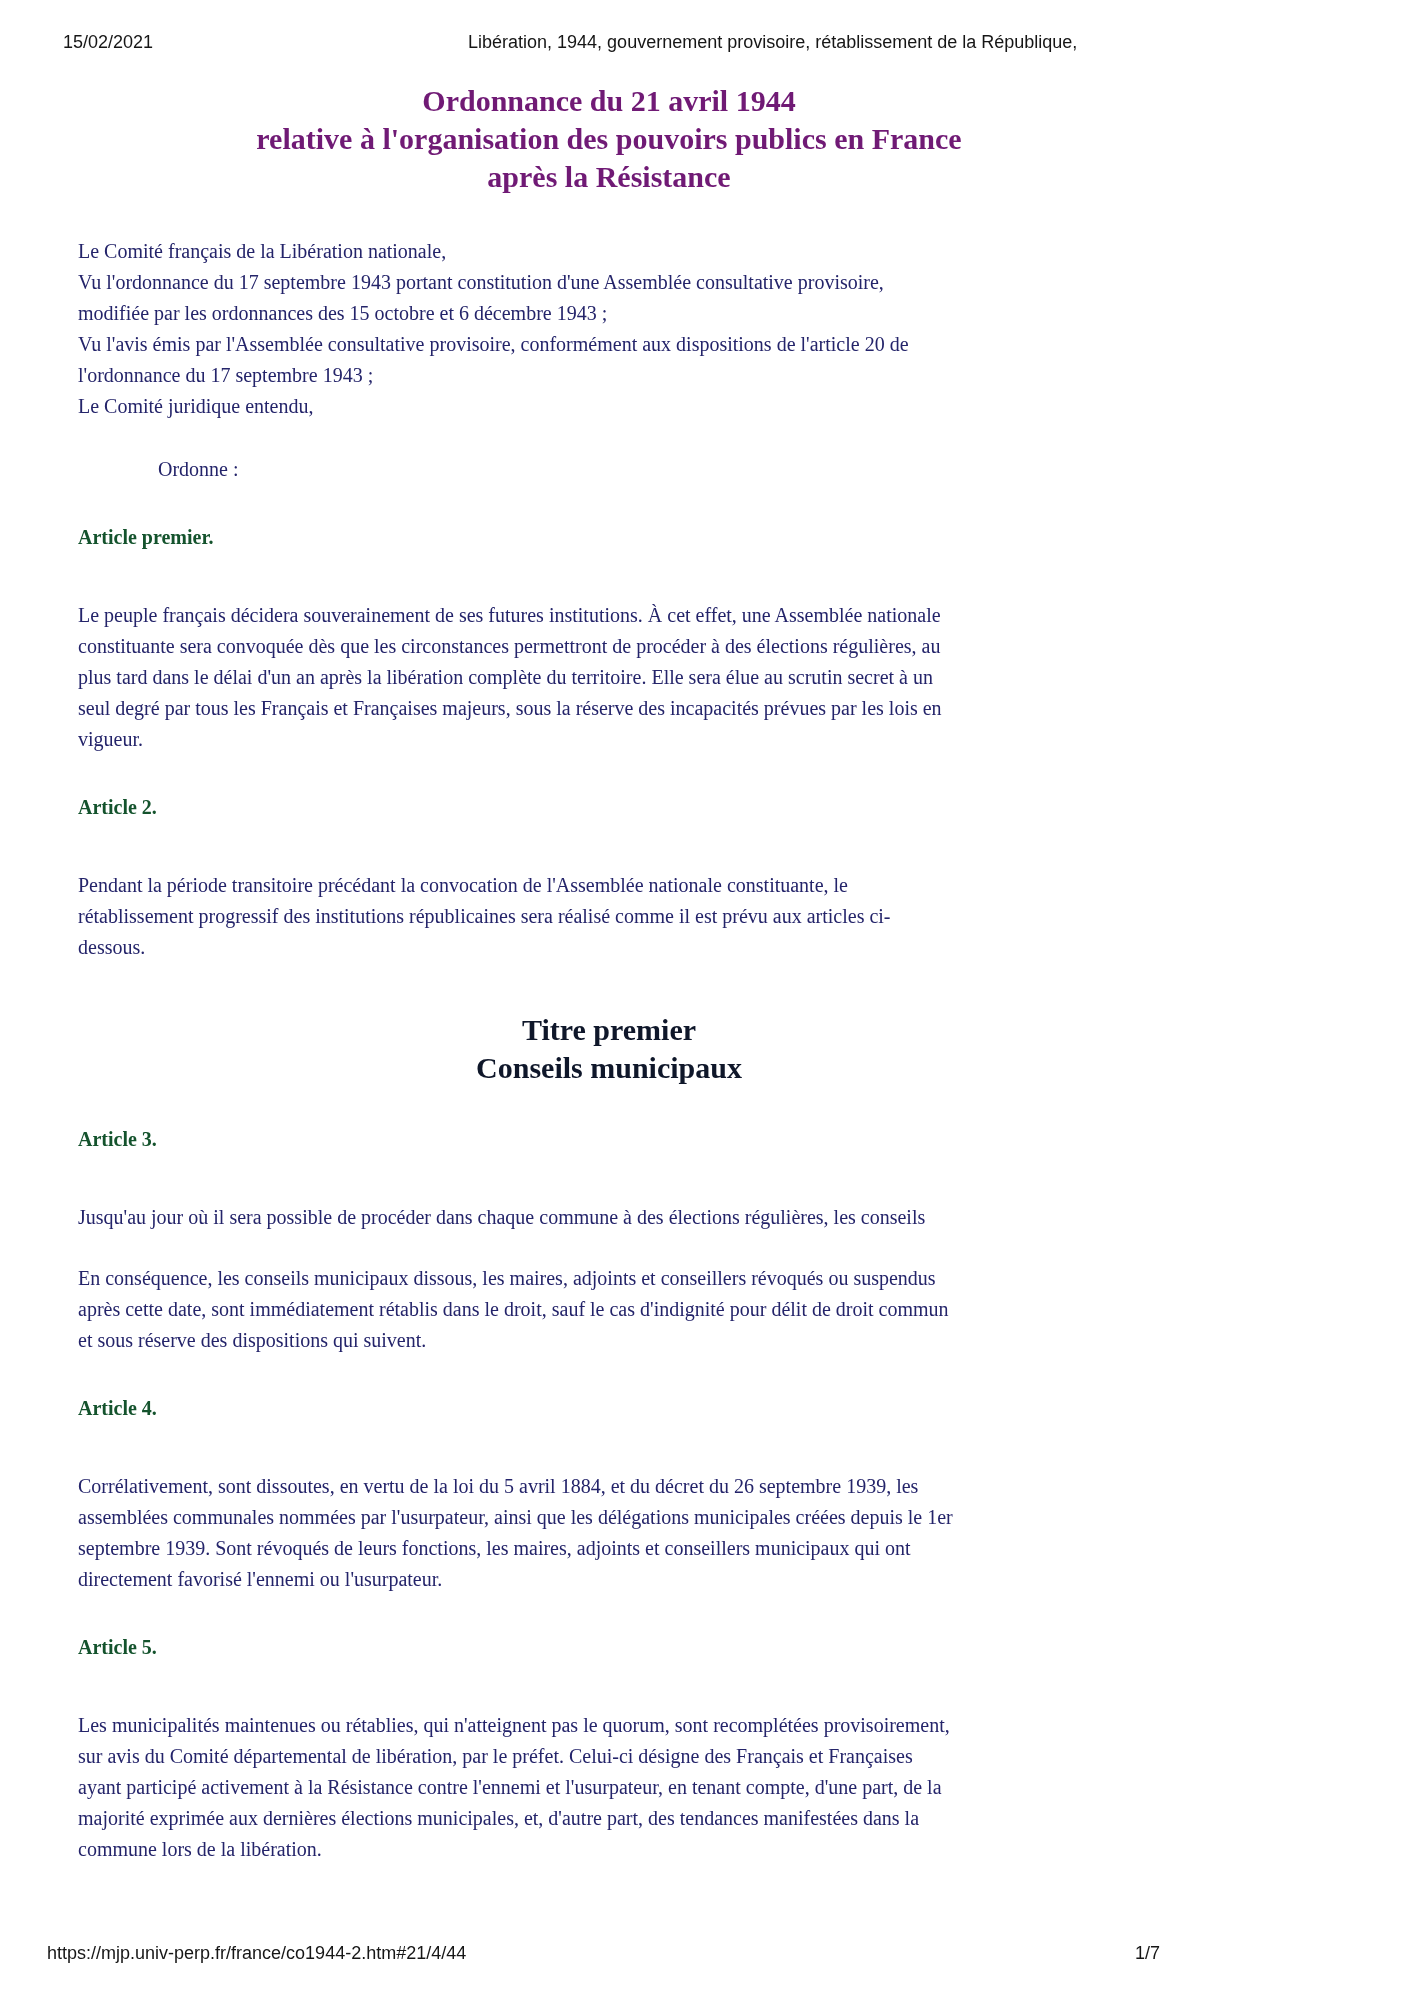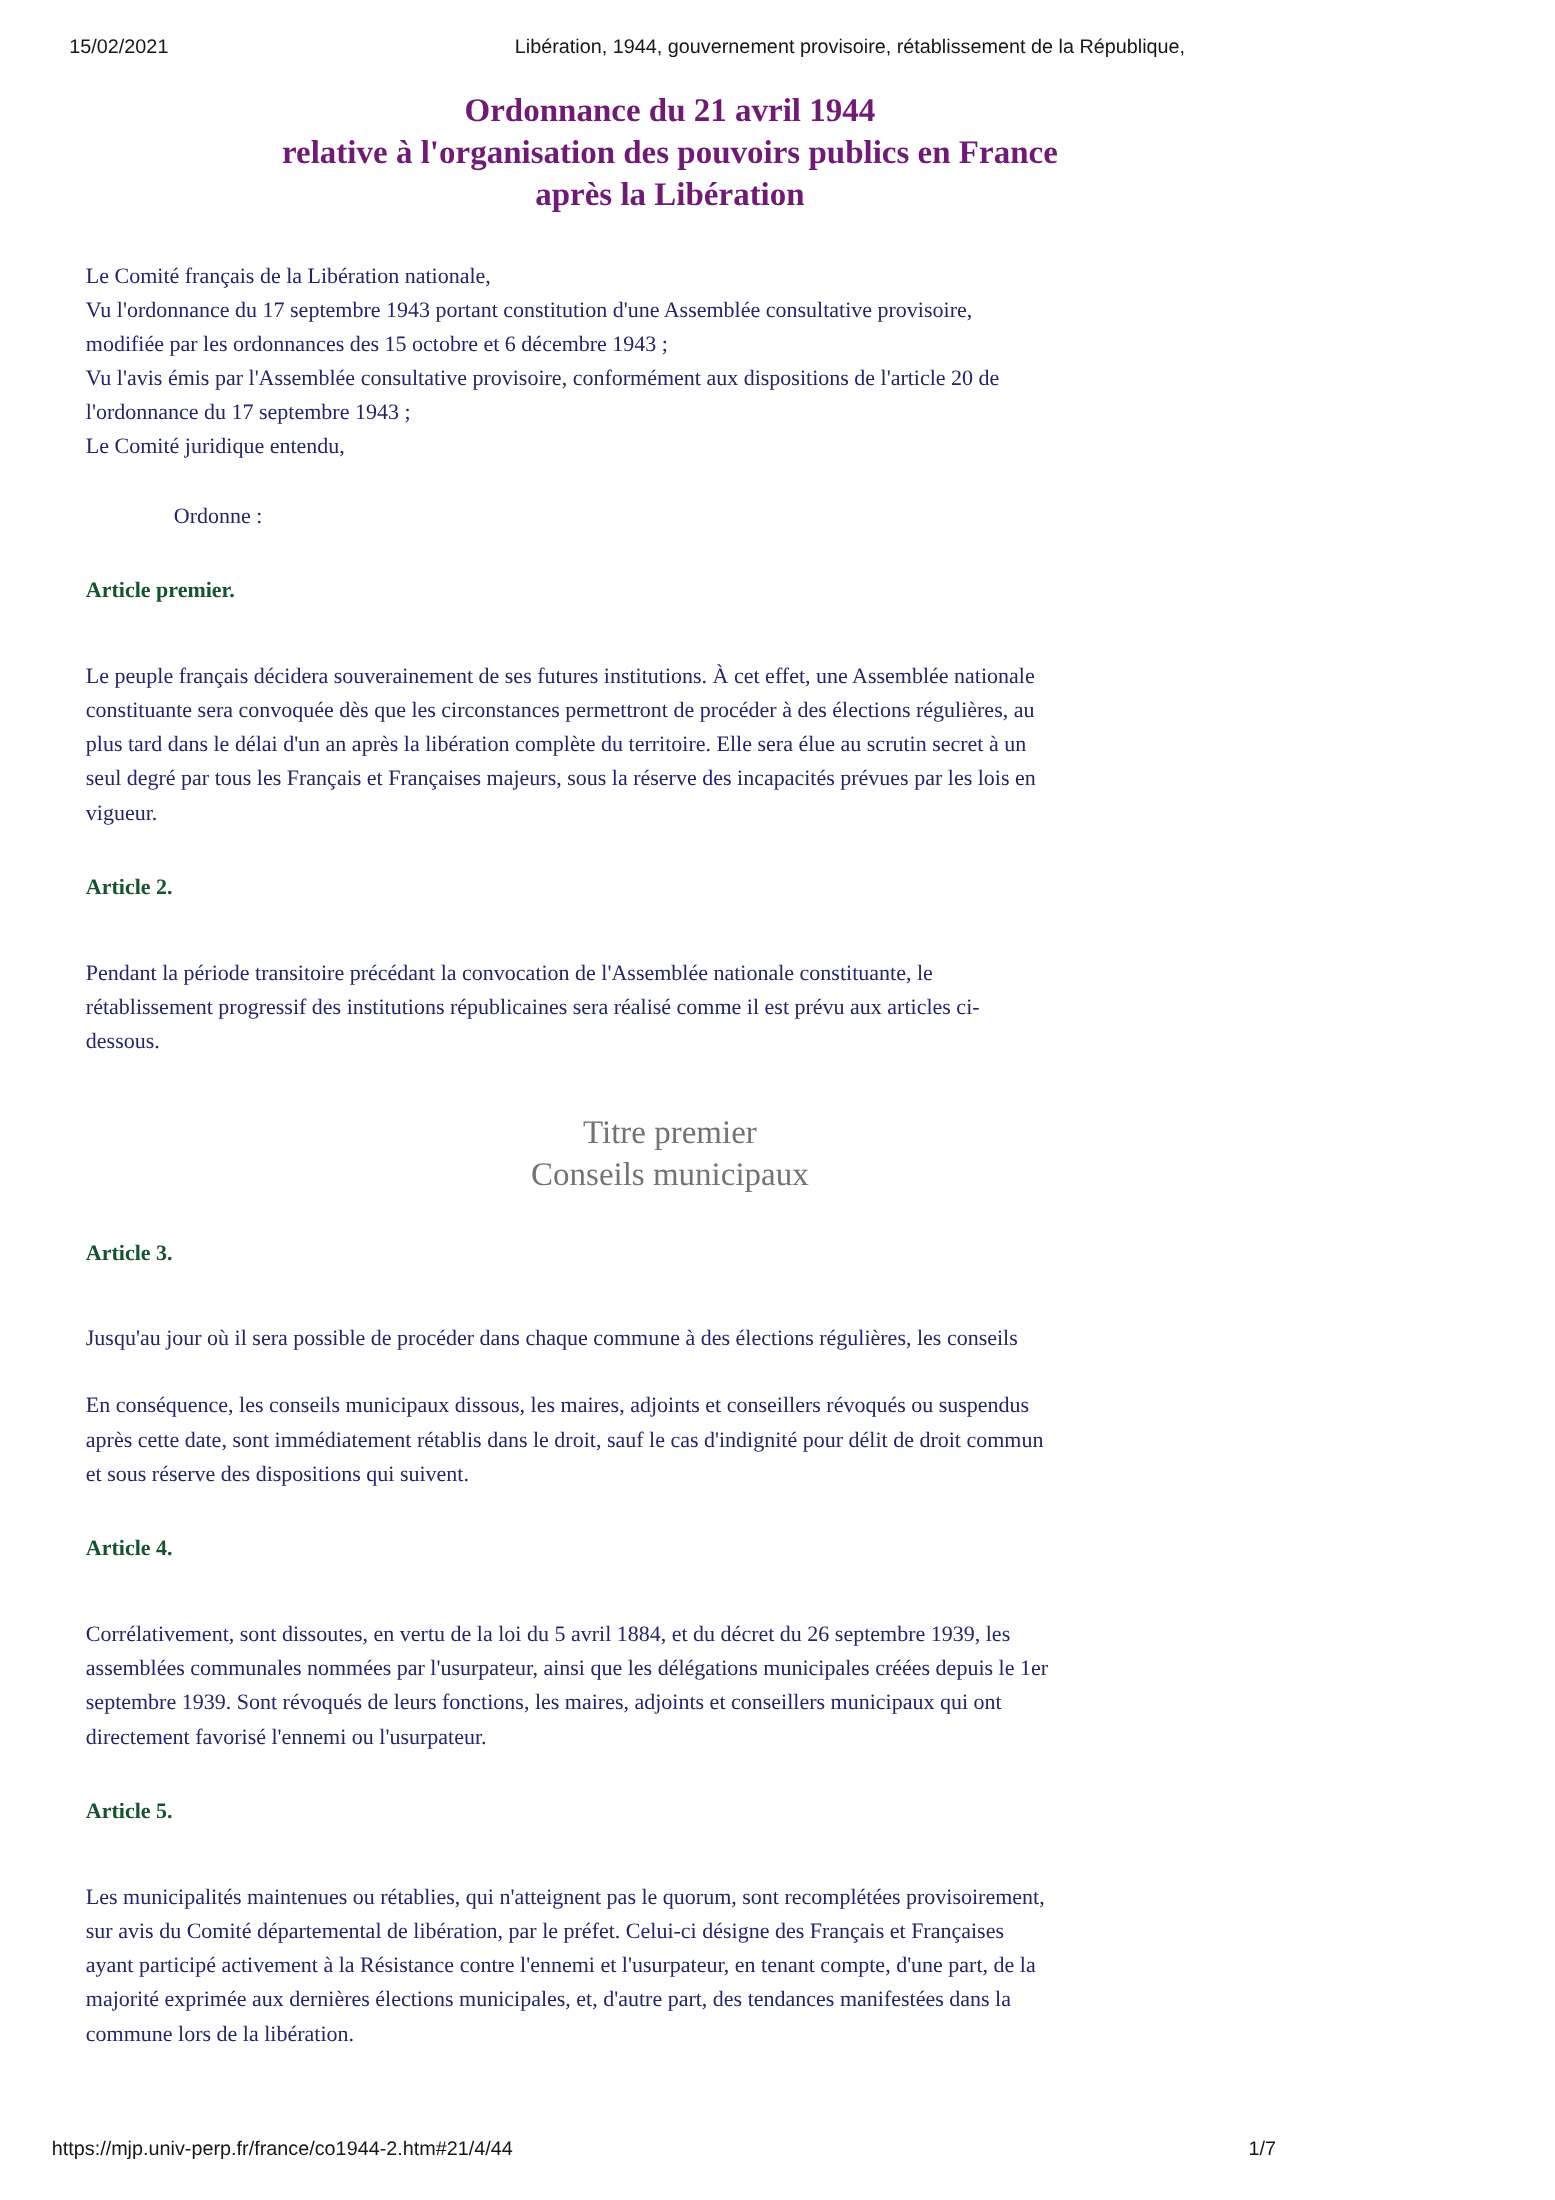--- a/index.html
+++ b/index.html
@@ -46,41 +46,41 @@
   .ordonne { margin: 32px 0 0 0; padding-left: 80px; }
   .article-h {
     margin: 37px 0 47px 0;
     font-weight: bold;
     color: #14532d;
   }
   .titre-h {
     margin: 48px 0 26px 0;
     font-size: 30px;
     line-height: 38px;
-    font-weight: normal;
+    font-weight: bold;
     text-align: center;
-    color: #737373;
+    color: #0f172a;
   }
 </style>
 </head>
 <body>
 
 <div class="page">
 
   <div class="phead">
     <span class="pdate">15/02/2021</span>
     <span class="ptitle">Libération, 1944, gouvernement provisoire, rétablissement de la République,</span>
   </div>
 
   <div class="content">
 
     <h1 class="doc-title">
         <div class="ln">Ordonnance du 21 avril 1944</div>
         <div class="ln">relative à l'organisation des pouvoirs publics en France</div>
-        <div class="ln">après la Libération</div>
+        <div class="ln">après la Résistance</div>
       </h1>
 
     <div class="preamble">
         <div class="ln">Le Comité français de la Libération nationale,</div>
         <div class="ln">Vu l'ordonnance du 17 septembre 1943 portant constitution d'une Assemblée consultative provisoire,</div>
         <div class="ln">modifiée par les ordonnances des 15 octobre et 6 décembre 1943 ;</div>
         <div class="ln">Vu l'avis émis par l'Assemblée consultative provisoire, conformément aux dispositions de l'article 20 de</div>
         <div class="ln">l'ordonnance du 17 septembre 1943 ;</div>
         <div class="ln">Le Comité juridique entendu,</div>
       </div>

